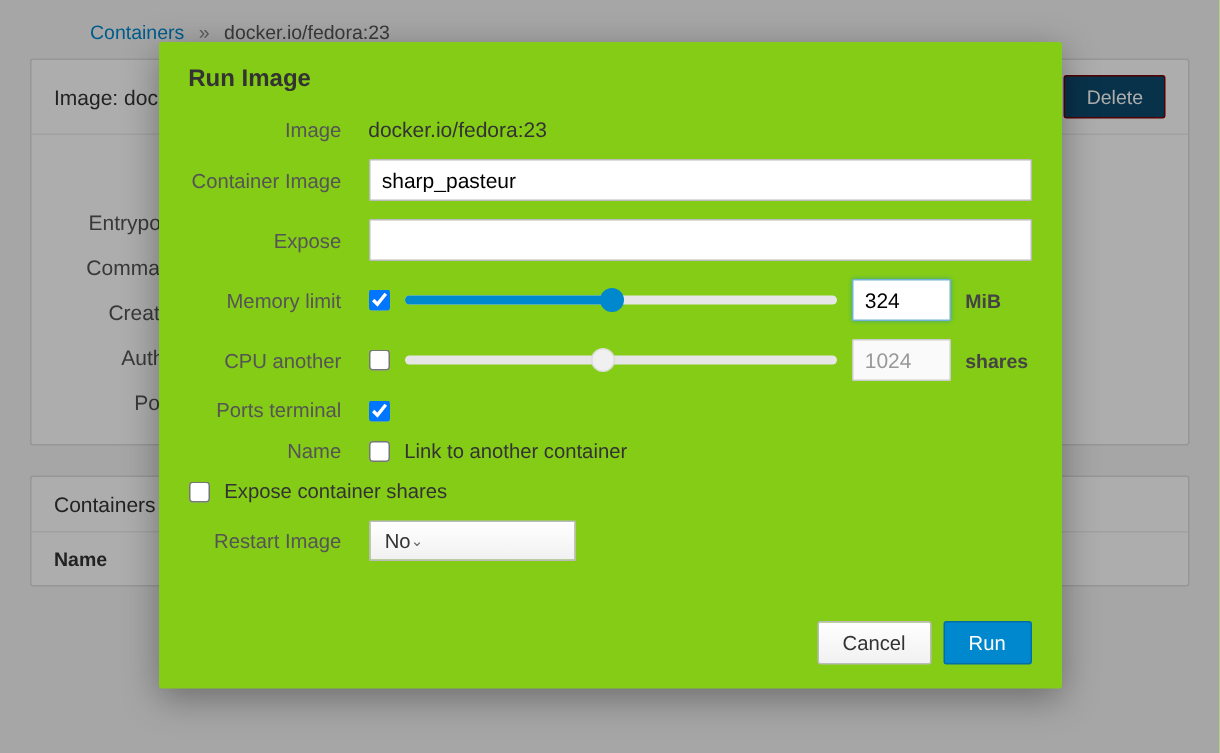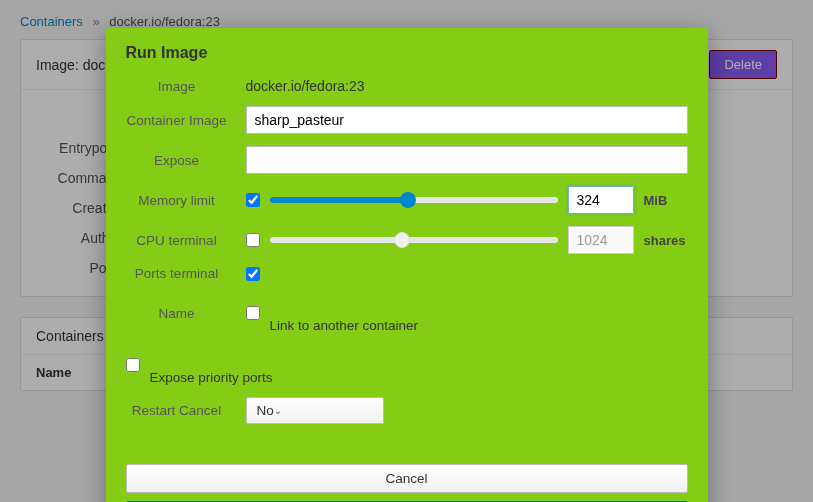--- a/index.html
+++ b/index.html
@@ -24,20 +24,21 @@
       position: absolute;
       inset: 0;
       background: rgba(0,0,0,0.32);
       z-index: 5;
     }
 
     .breadcrumb {
       font-size: 13px;
       color: #0088ce;
       padding: 4px 0 10px 0;
+      margin-left: 40px;
     }
     .breadcrumb .sep {
       color: #888;
       margin: 0 6px;
     }
     .breadcrumb-current {
       color: #555;
     }
 
     .panel {
@@ -48,21 +49,21 @@
     }
     .panel-head {
       padding: 10px 15px;
       display: flex;
       justify-content: space-between;
       align-items: center;
       border-bottom: 1px solid #eee;
     }
     .panel-title { font-weight: 400; font-size: 14px; color: #333; }
     .btn-delete {
-      background: #8b5cf6;
+      background: #0c4a6e;
       color: #fff;
       border: 1px solid #7a0000;
       padding: 6px 14px;
       font-size: 13px;
       border-radius: 2px;
       cursor: pointer;
     }
     .dl-grid {
       display: grid;
       grid-template-columns: 90px 1fr;
@@ -103,21 +104,21 @@
     .modal-body {
       padding: 4px 20px 16px 20px;
     }
     .form-row {
       display: flex;
       align-items: center;
       margin-bottom: 12px;
     }
     .form-label {
       width: 120px;
-      text-align: center;
+      text-align: right;
       padding-right: 18px;
       color: #555;
       font-size: 13.5px;
     }
     .form-control-area {
       flex: 1;
       display: flex;
       align-items: center;
       gap: 10px;
     }
@@ -154,21 +155,20 @@
     }
     .checkbox {
       width: 14px;
       height: 14px;
       cursor: pointer;
       margin:0;
     }
     .inline-text {
       font-size: 13.5px;
       color: #333;
-      margin-top: 25px;
     }
 
     
     .slider-wrap {
       flex: 1;
       position: relative;
       height: 20px;
       display: flex;
       align-items: center;
     }
@@ -217,21 +217,20 @@
     .chevron {
       font-size: 10px;
       color: #666;
     }
 
     .modal-footer {
       padding: 12px 20px 16px;
       display: flex;
       justify-content: flex-end;
       gap: 8px;
-      flex-direction: column;
     }
     .btn {
       padding: 6px 16px;
       font-size: 13.5px;
       border-radius: 2px;
       cursor: pointer;
       font-family: inherit;
     }
     .btn-default {
       background: linear-gradient(#fff, #f1f1f1);
@@ -320,21 +319,21 @@
             <div class="slider-fill" style="width:48%;"></div>
             <div class="slider-thumb blue" style="left:48%;"></div>
           </div>
         </div>
         <input type="text" class="num" value="324" style="">
         <span class="unit-label">MiB</span>
       </div>
     </div>
 
     <div class="form-row">
-      <div class="form-label">CPU terminal</div>
+      <div class="form-label">CPU another</div>
       <div class="form-control-area">
         <input type="checkbox" class="checkbox" style="">
         <div class="slider-wrap">
           <div class="slider-track">
             <div class="slider-thumb gray" style="left:46%;"></div>
           </div>
         </div>
         <input type="text" class="num disabled" disabled="" value="1024" style="">
         <span class="unit-label">shares</span>
       </div>
@@ -351,26 +350,26 @@
       <div class="form-label">Name</div>
       <div class="form-control-area">
         <input type="checkbox" class="checkbox" style="">
         <span class="inline-text">Link to another container</span>
       </div>
     </div>
 
     <div class="form-row">
       <div class="form-control-area">
         <input type="checkbox" class="checkbox" style="">
-        <span class="inline-text">Expose priority ports</span>
-      </div>
-    </div>
-
-    <div class="form-row">
-      <div class="form-label">Restart Cancel</div>
+        <span class="inline-text">Expose container shares</span>
+      </div>
+    </div>
+
+    <div class="form-row">
+      <div class="form-label">Restart Image</div>
       <div class="form-control-area">
         <div class="select">
           <span>No</span>
           <span class="chevron">⌄</span>
         </div>
       </div>
     </div>
 
   </div>
 

